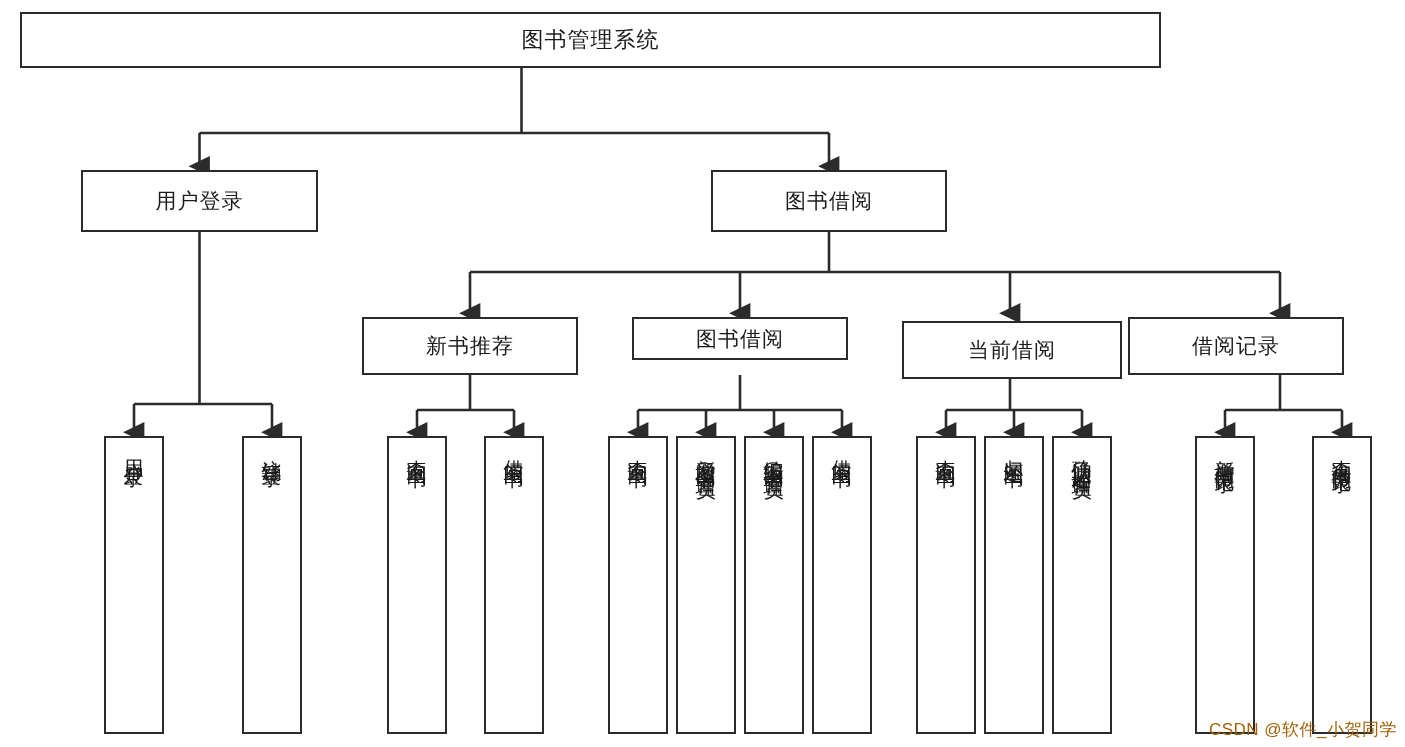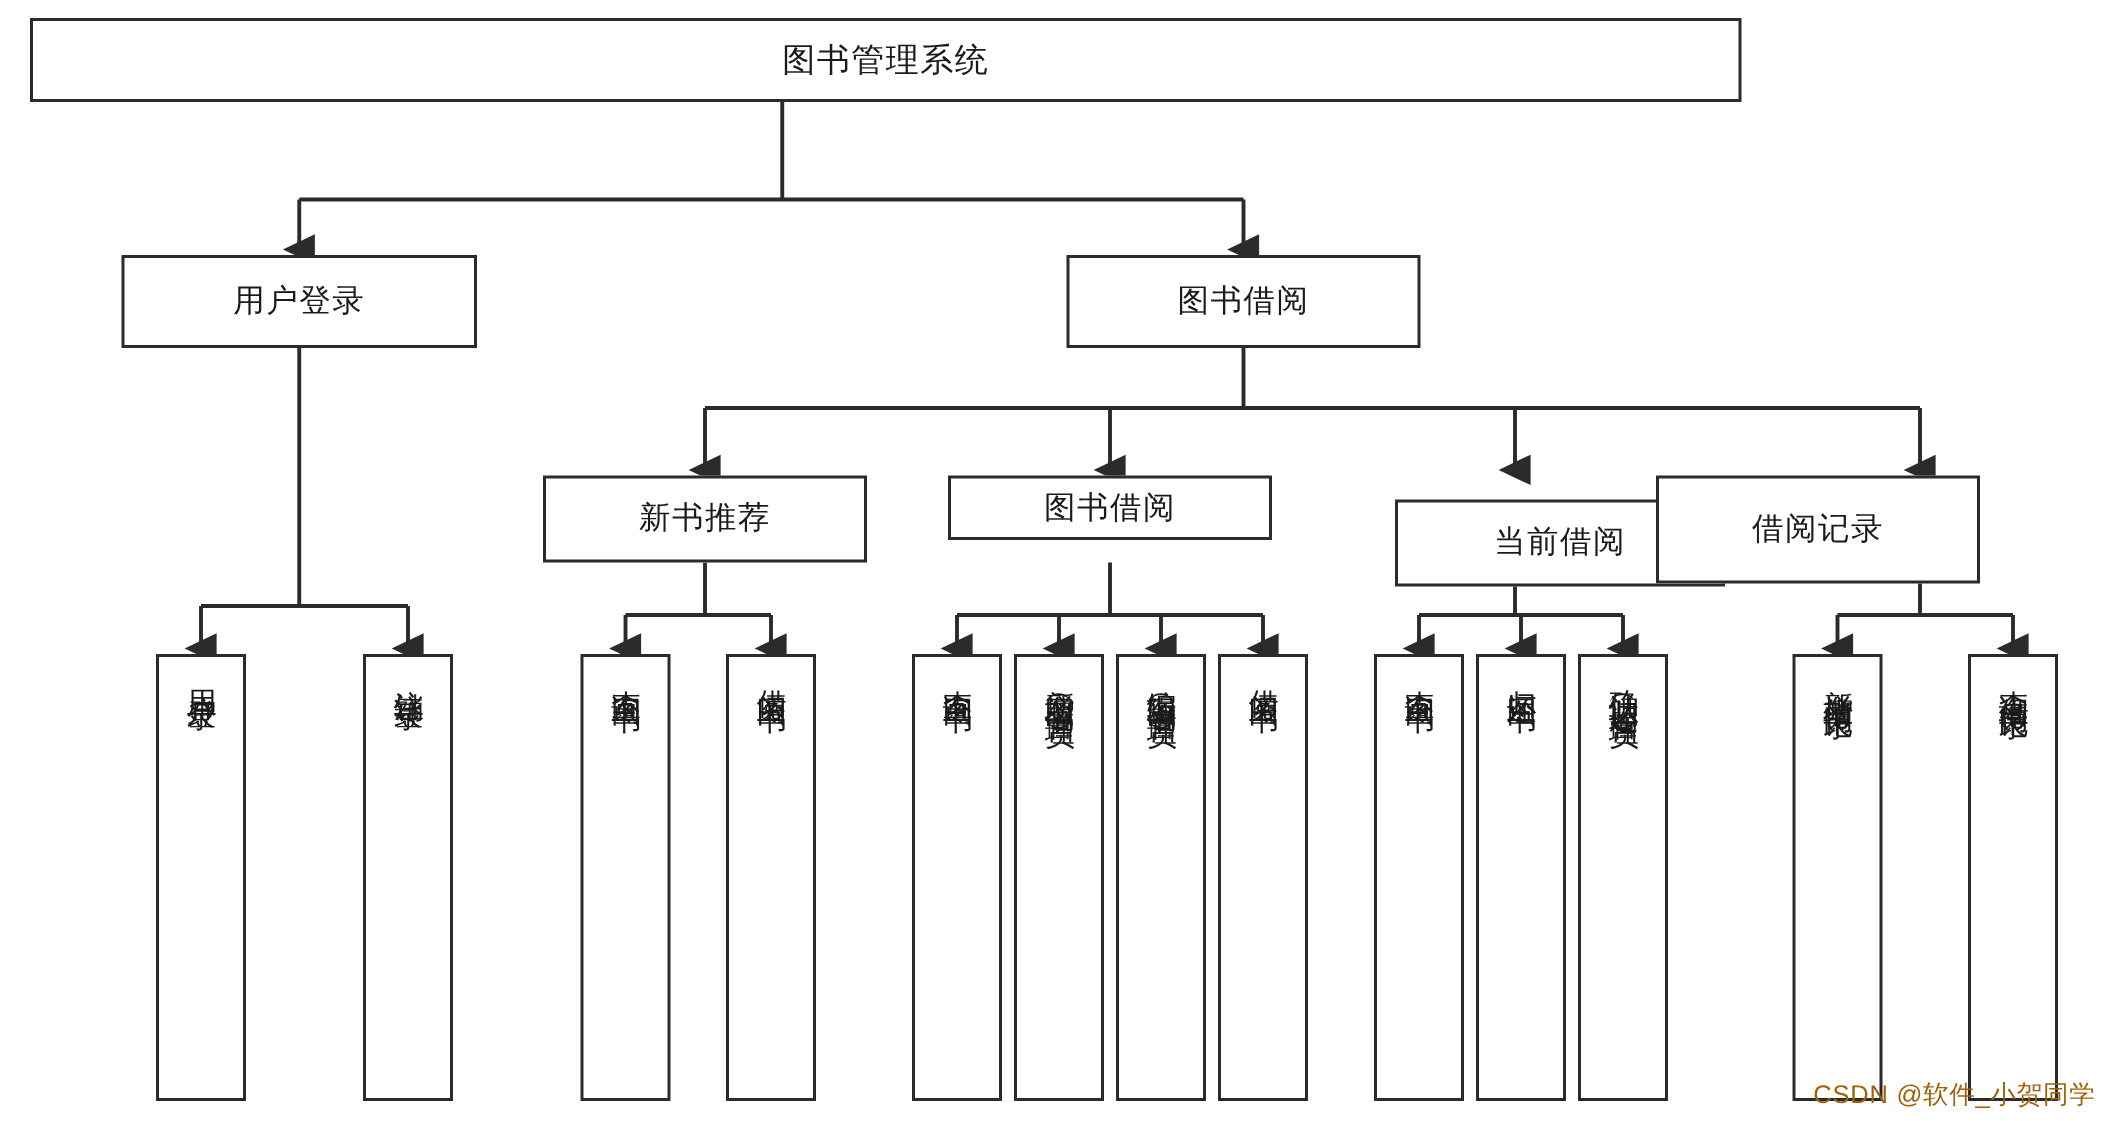--- a/index.html
+++ b/index.html
@@ -130,24 +130,24 @@
   <div class="node horiz" style="left:711px;top:170px;width:236px;height:62px;">
     <span>图书借阅</span>
   </div>
 
   <div class="node horiz" style="left:362px;top:317px;width:216px;height:58px;">
     <span>新书推荐</span>
   </div>
   <div class="node horiz" style="left:632px;top:317px;width:216px;height:43px;">
     <span>图书借阅</span>
   </div>
-  <div class="node horiz" style="left:902px;top:333px;width:220px;height:58px;margin-left:28px;">
+  <div class="node horiz" style="left:902px;top:321px;width:220px;height:58px;">
     <span>当前借阅</span>
   </div>
-  <div class="node horiz" style="left:1104px;top:317px;width:216px;height:72px;">
+  <div class="node horiz" style="left:1128px;top:317px;width:216px;height:58px;">
     <span>借阅记录</span>
   </div>
 
   <div class="node leaf" style="left:104px;top:436px;width:60px;height:298px;">
     <span class="vtext">用户登录</span>
   </div>
   <div class="node leaf" style="left:242px;top:436px;width:60px;height:298px;">
     <span class="vtext">注销登录</span>
   </div>
   <div class="node leaf" style="left:387px;top:436px;width:60px;height:298px;">

